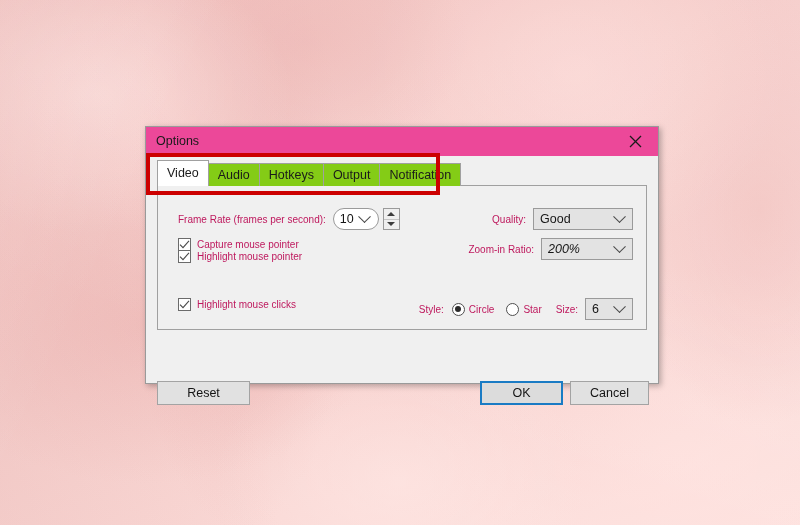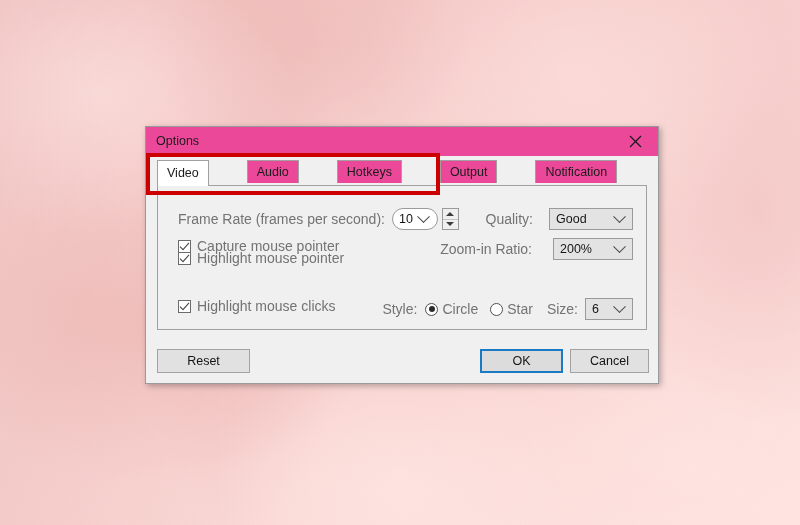--- a/index.html
+++ b/index.html
@@ -71,31 +71,30 @@
     cursor: default;
   }
   .close-btn svg { display: block; }
 
   
   .tabstrip {
     position: absolute;
     left: 11px; top: 33px;
     height: 26px;
     display: flex;
-    align-items: flex-start;
+    align-items: flex-end;
     z-index: 3;
-    gap: 39px;
   }
   .tab {
     height: 23px;
     line-height: 23px;
     padding: 0 9px;
     font-size: 12.5px;
     color: #1a1a1a;
-    background: #ec4899;
+    background: #84cc16;
     border: 1px solid #a0a0a0;
     border-bottom: none;
     box-sizing: border-box;
     margin-right: -1px;
     white-space: nowrap;
     cursor: default;
   }
   .tab.active {
     background: #ffffff;
     height: 26px;
@@ -111,21 +110,21 @@
     left: 11px; top: 58px;
     width: 490px; height: 145px;
     background: #f0f0f0;
     border: 1px solid #a0a0a0;
     box-sizing: border-box;
     z-index: 2;
   }
 
   .row { position: absolute; display: flex; align-items: center; }
 
-  .lbl { font-size: 14px; color: #737373; white-space: nowrap; }
+  .lbl { font-size: 10px; color: #be185d; white-space: nowrap; }
 
   
   .combo {
     height: 22px;
     border: 1px solid #9a9a9a;
     background: #e3e3e3;
     display: flex;
     align-items: center;
     box-sizing: border-box;
     font-size: 12.5px;
@@ -212,20 +211,21 @@
   .btn {
     height: 24px;
     border: 1px solid #a3a3a3;
     background: #e1e1e1;
     font-size: 12.5px;
     color: #141414;
     display: flex; align-items: center; justify-content: center;
     box-sizing: border-box;
     cursor: default;
     position: absolute;
+    margin-top: 32px;
   }
   .btn.default {
     border: 2px solid #1a7bc4;
     background: #dcdcdc;
   }
 
   
   #red-box {
     position: absolute;
     left: 146px; top: 153px;
@@ -276,42 +276,42 @@
             <span class="tri-up"></span>
           </div>
         <div class="spin-half">
             <span class="tri-dn"></span>
           </div>
       </div>
     </div>
 
     <div class="row" style="right:13px; top:22px;align-items:center;">
       <span class="lbl">Quality:</span>
-      <div class="combo" style="width:84px; margin-left:16px;">
+      <div class="combo" style="width:100px; margin-left:7px;">
         <span class="cval">Good</span>
         <span class="carrow">
             <span class="chev"></span>
           </span>
       </div>
     </div>
 
     <div class="row" style="left:20px; top:52px;">
       <div class="cbrow">
         <span class="cbox">
           <svg width="11" height="9" viewBox="0 0 11 9">
             <polyline points="1,4.6 4,7.6 10,0.8" fill="none" stroke="#4a4a4a" stroke-width="1.1"></polyline>
           </svg>
         </span>
         <span class="lbl">Capture mouse pointer</span>
       </div>
     </div>
 
     <div class="row" style="right:13px; top:52px;">
       <span class="lbl">Zoom-in Ratio:</span>
-      <div class="combo" style="width:80px; margin-left:21px;">
+      <div class="combo" style="width:92px; margin-left:7px;font-style:italic;">
         <span class="cval">200%</span>
         <span class="carrow">
             <span class="chev"></span>
           </span>
       </div>
     </div>
 
     <div class="row" style="left:20px; top:64px;">
       <div class="cbrow">
         <span class="cbox">

